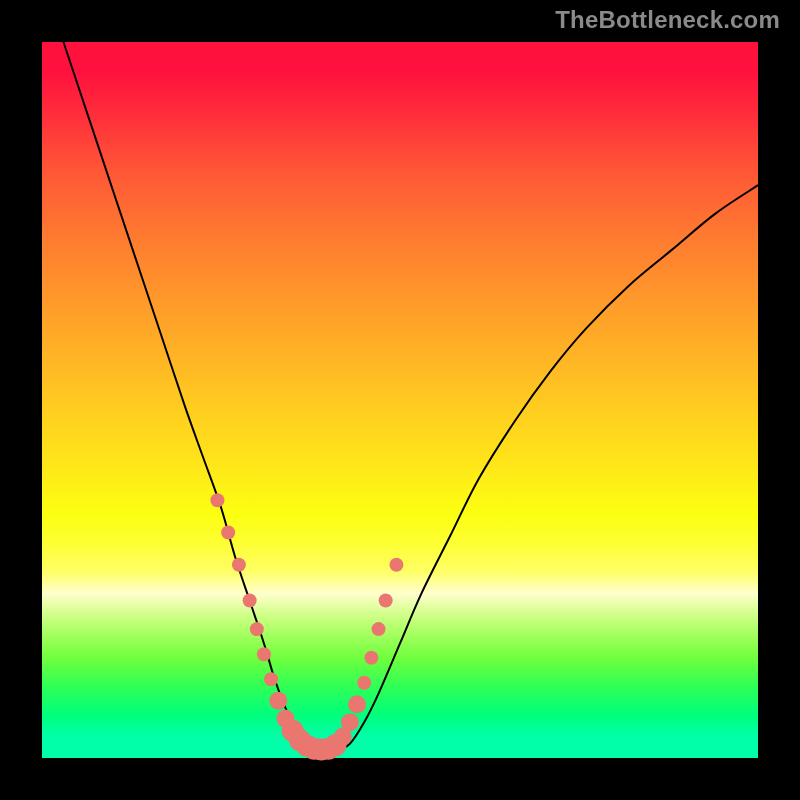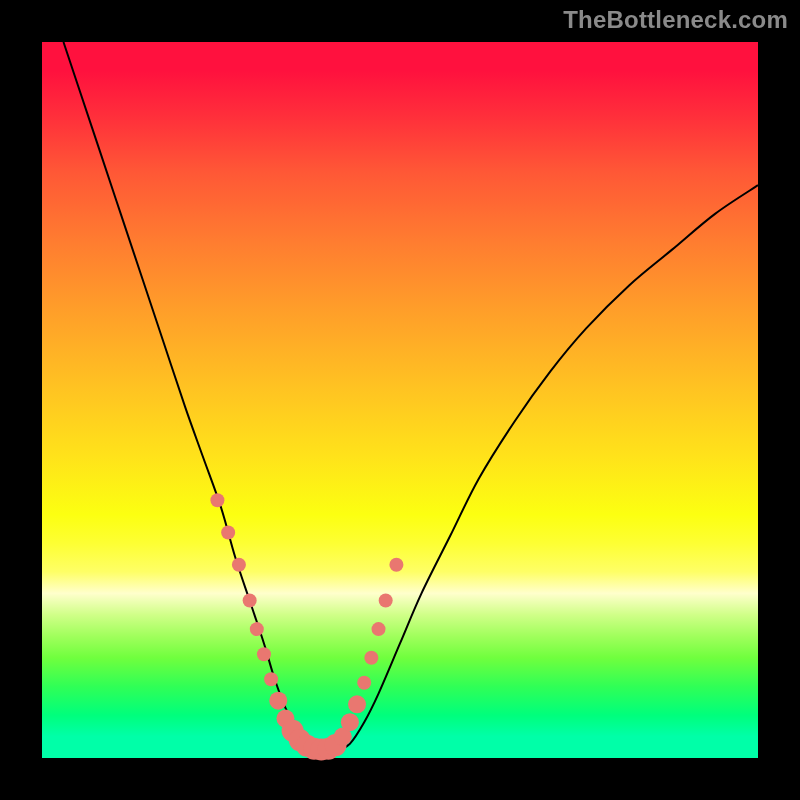--- a/index.html
+++ b/index.html
@@ -40,21 +40,21 @@
       #70ff3e 86%,
       #30ff56 90%,
       #00ff7c 94%,
       #00ffa8 97%,
       #00ffa8 100%
     );
   }
   .watermark {
     position: absolute;
     top: 6px;
-    right: 12px;
+    right: 20px;
     font-family: Arial, Helvetica, sans-serif;
     font-size: 24px;
     font-weight: 600;
     color: #8a8a8a;
     letter-spacing: 0.2px;
     user-select: none;
   }
   svg.curve-layer {
     position: absolute;
     left: 42px;

